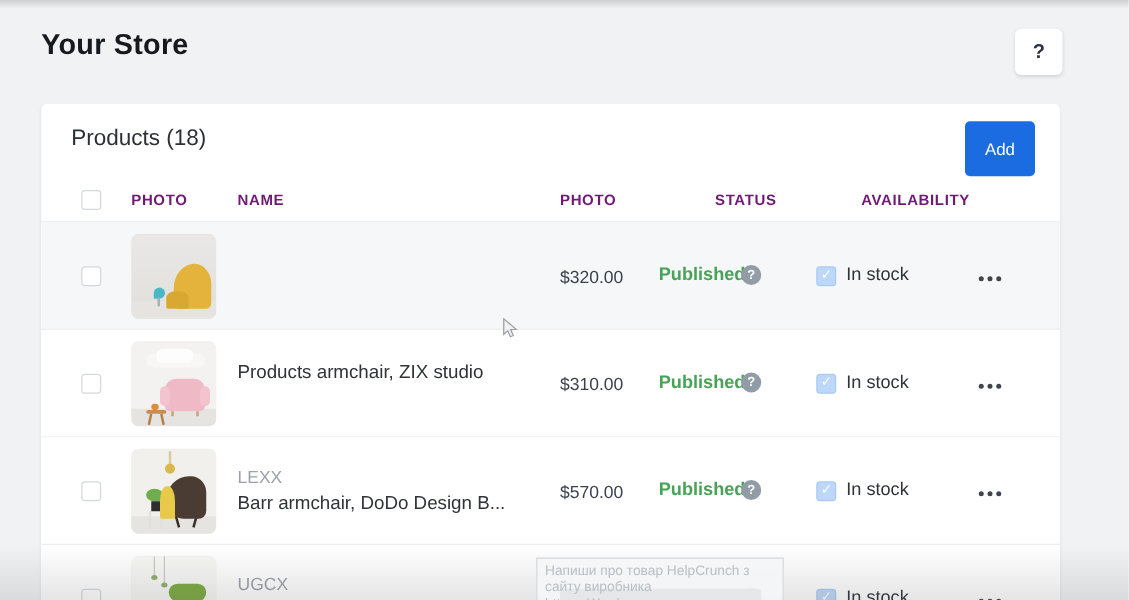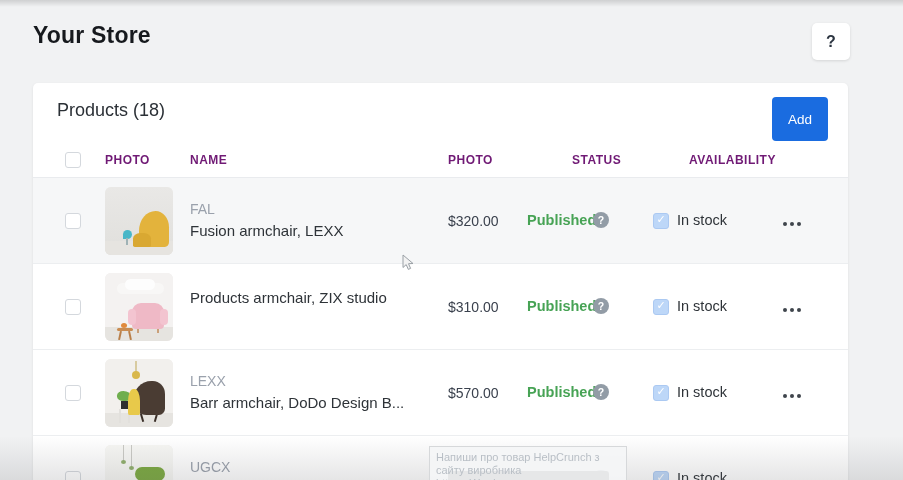--- a/index.html
+++ b/index.html
@@ -216,24 +216,20 @@
   <div class="rows">
 
     <div class="row selected">
       <span class="sel-box"></span>
       <div class="photo">
         <div class="ph1-wall"></div>
         <div class="ph-floor"></div>
         <div class="ph1-lamp"></div>
         <div class="ph1-chair"></div>
       </div>
-      <div class="namecell">
-        <div class="sku">FAL</div>
-        <div class="pname">Fusion armchair, LEXX</div>
-      </div>
       <span class="price">$320.00</span>
       <span class="status">Published</span>
       <span class="qbadge">?</span>
       <span class="stock-box"></span>
       <span class="stock-label">In stock</span>
       <span class="dots"><i></i><i></i><i></i></span>
     </div>
 
     <div class="row">
       <span class="sel-box"></span>

